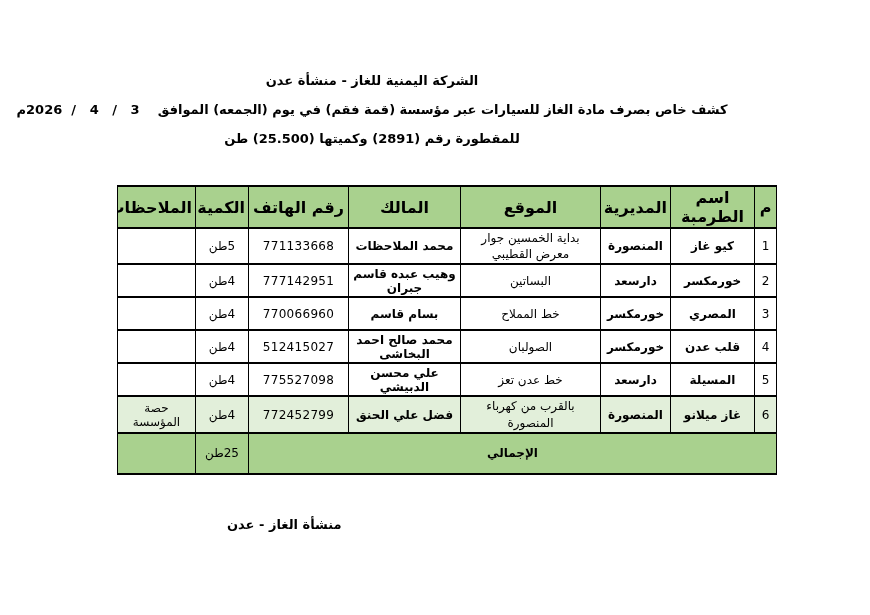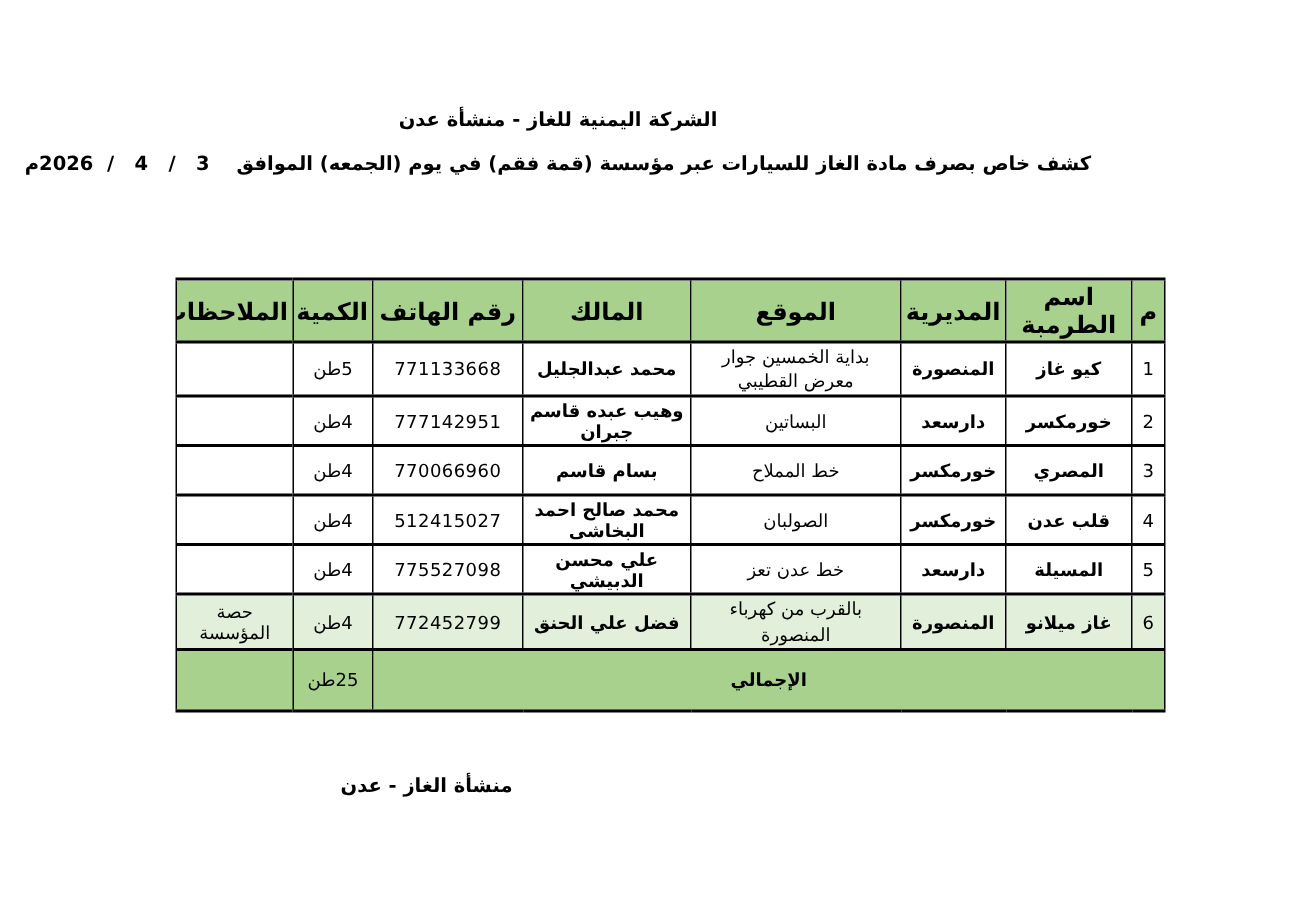--- a/index.html
+++ b/index.html
@@ -49,20 +49,21 @@
   }
 </style>
 </head>
 <body>
 
 <div class="page">
 
   <div class="titles">
     <div>الشركة اليمنية للغاز - منشأة عدن</div>
     <div>كشف خاص بصرف مادة الغاز للسيارات عبر مؤسسة (قمة فقم) في يوم (الجمعه) الموافق    3   /   4   /  2026م</div>
+    <div>للمقطورة رقم (2891) وكميتها (25.500) طن</div>
   </div>
 
   <table class="gas-table">
     <colgroup>
       <col style="width:22px">
       <col style="width:84px">
       <col style="width:70px">
       <col style="width:140px">
       <col style="width:112px">
       <col style="width:100px">
@@ -80,21 +81,21 @@
         <th>الكمية</th>
         <th>الملاحظات</th>
       </tr>
     </thead>
     <tbody>
       <tr>
         <td>1</td>
         <td class="b">كيو غاز</td>
         <td class="b">المنصورة</td>
         <td class="loc">بداية الخمسين جوار معرض القطيبي</td>
-        <td class="b">محمد عبدالجليل</td>
+        <td class="b">محمد الملاحظات</td>
         <td class="phone">771133668</td>
         <td class="qty">5طن</td>
         <td class="notes"></td>
       </tr>
       <tr>
         <td>2</td>
         <td class="b">خورمكسر</td>
         <td class="b">دارسعد</td>
         <td class="loc">البساتين</td>
         <td class="b">وهيب عبده قاسم جبران</td>

